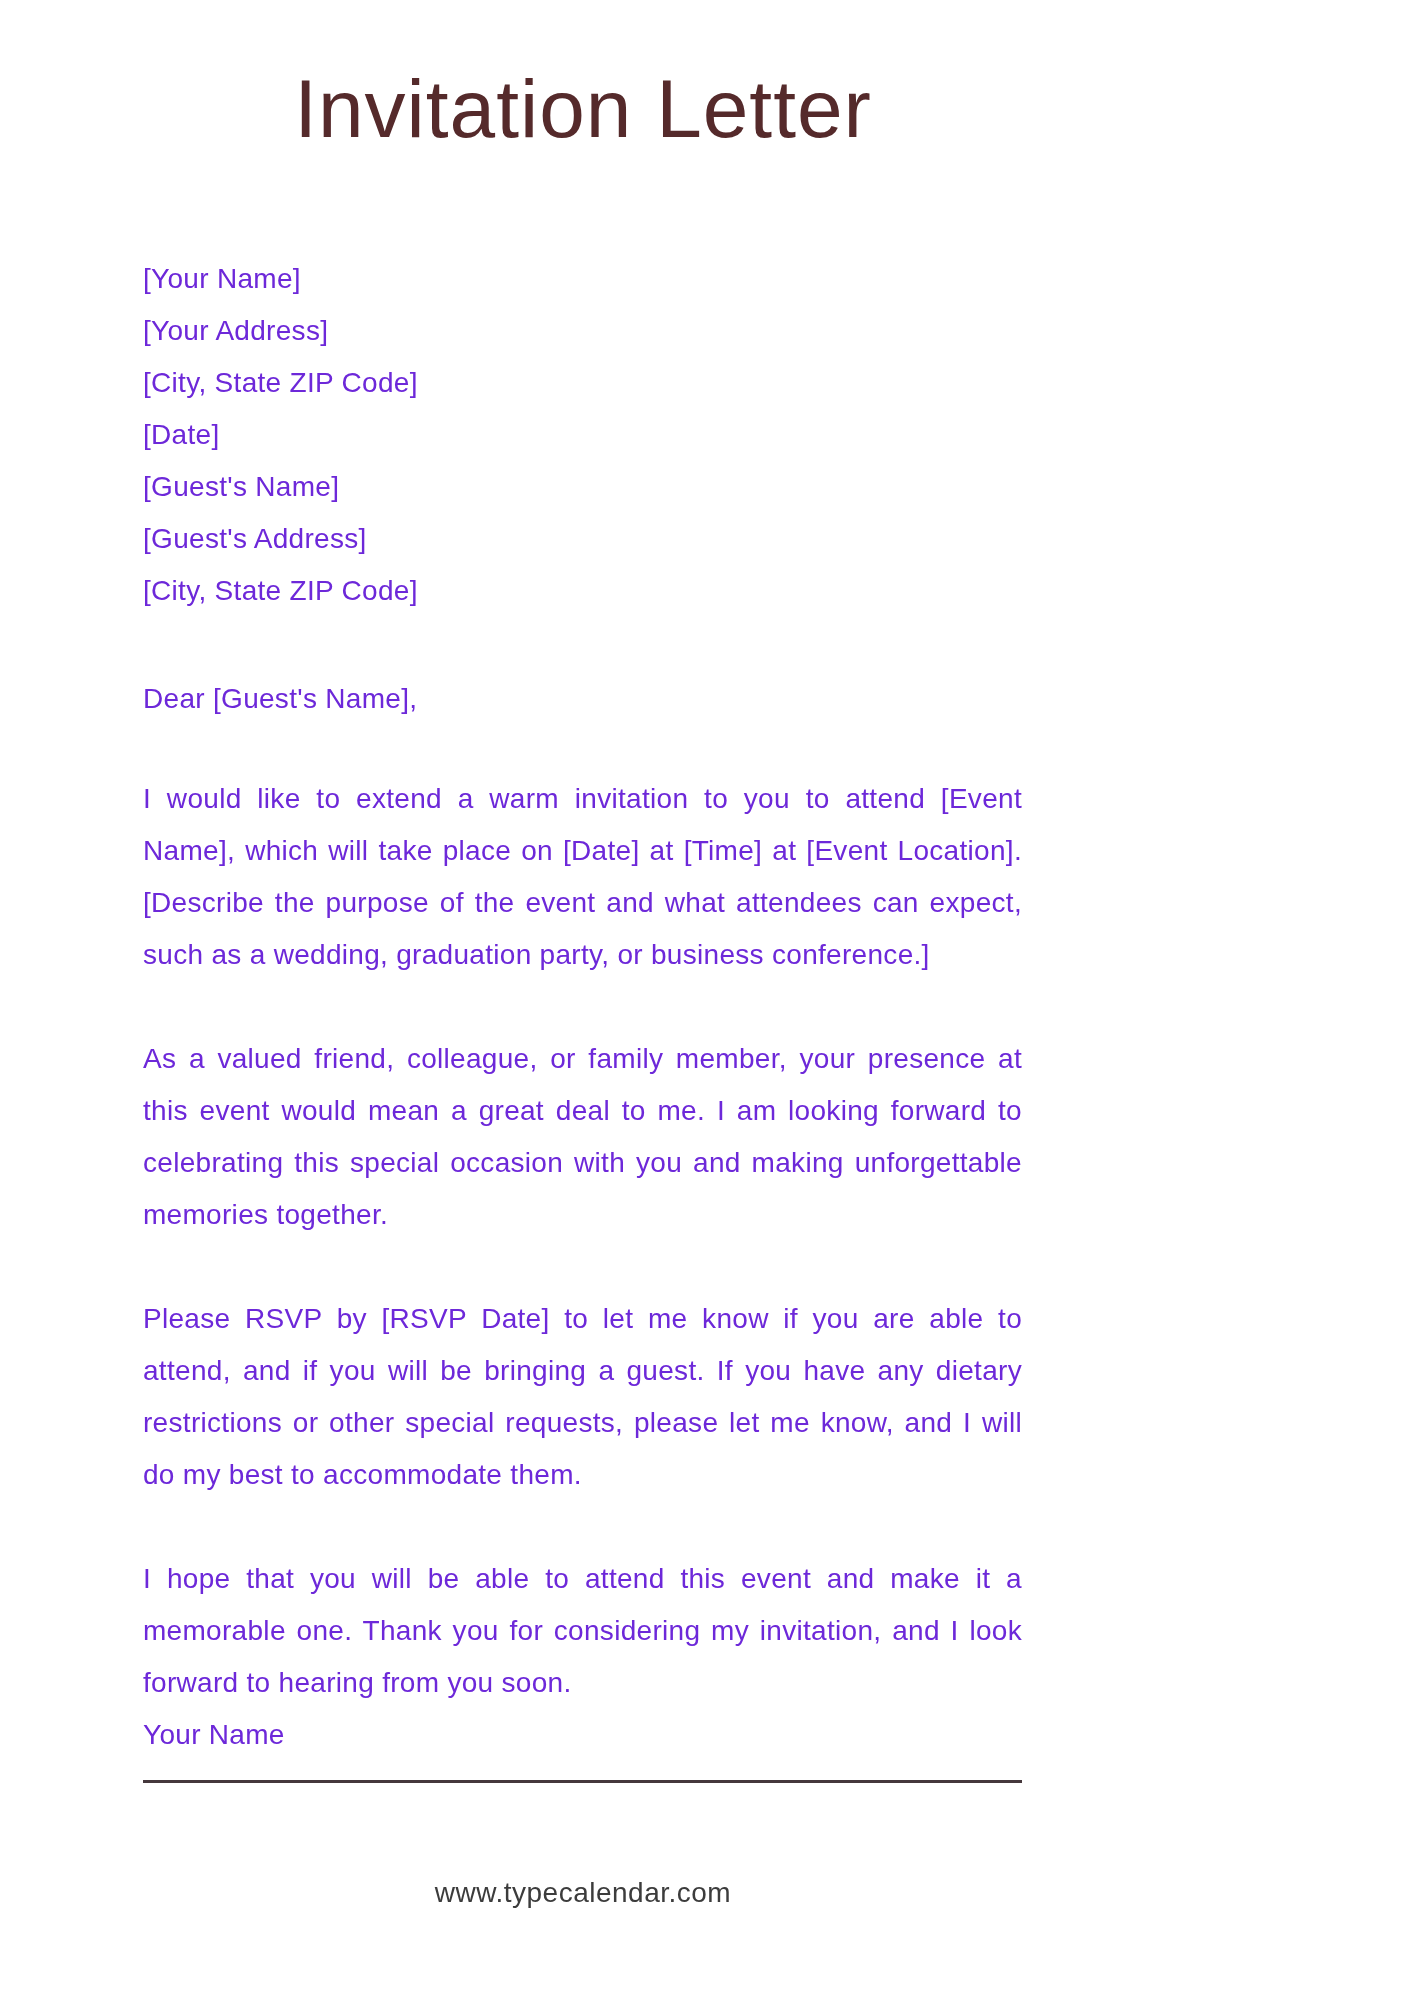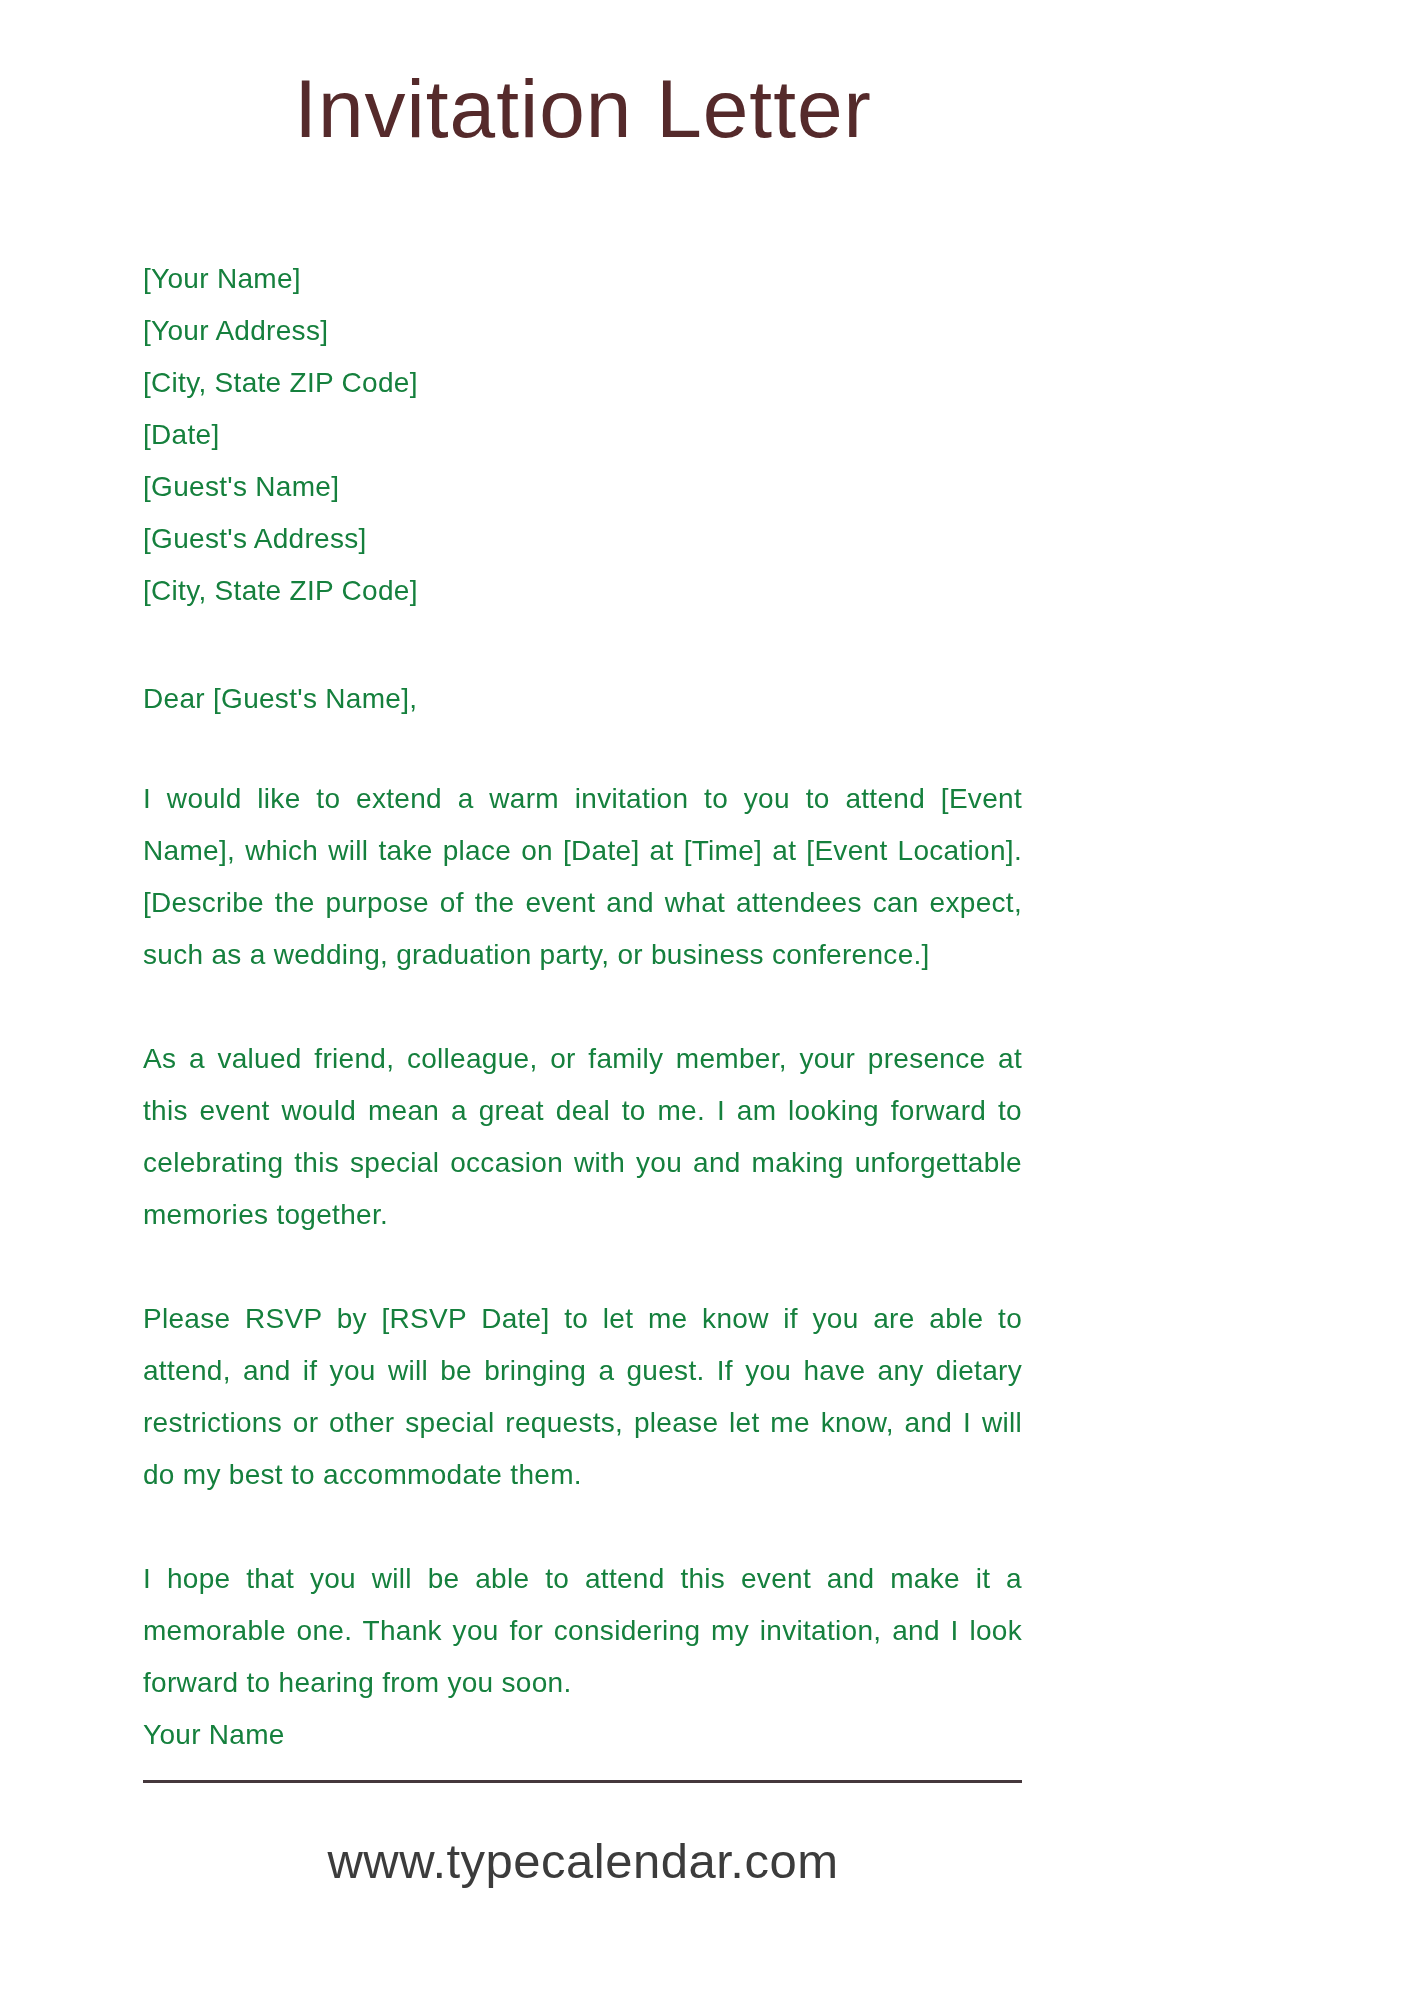--- a/index.html
+++ b/index.html
@@ -28,21 +28,21 @@
   .address-block {
     margin: 97px 144px 0 143px;
   }
   .addr-line,
   .salutation,
   .para,
   .closing,
   .signature {
     font-size: 28px;
     line-height: 52px;
-    color: #15803d;
+    color: #6d28d9;
     letter-spacing: 0.3px;
   }
   .salutation {
     margin: 56px 144px 0 143px;
   }
   .para {
     margin: 52px 144px 0 143px;
     text-align: justify;
   }
   .salutation + .para {
@@ -53,23 +53,23 @@
   }
   .signature {
     margin: 0 144px 0 143px;
   }
   .divider {
     margin: 19px 144px 0 143px;
     height: 3px;
     background: #45383c;
   }
   .footer {
-    margin-top: 52px;
+    margin-top: 84px;
     text-align: center;
-    font-size: 49px;
+    font-size: 28px;
     line-height: 52px;
     letter-spacing: 0.5px;
     color: #3c3c3c;
   }
 </style>
 </head>
 <body>
 
 <div class="page">
 

